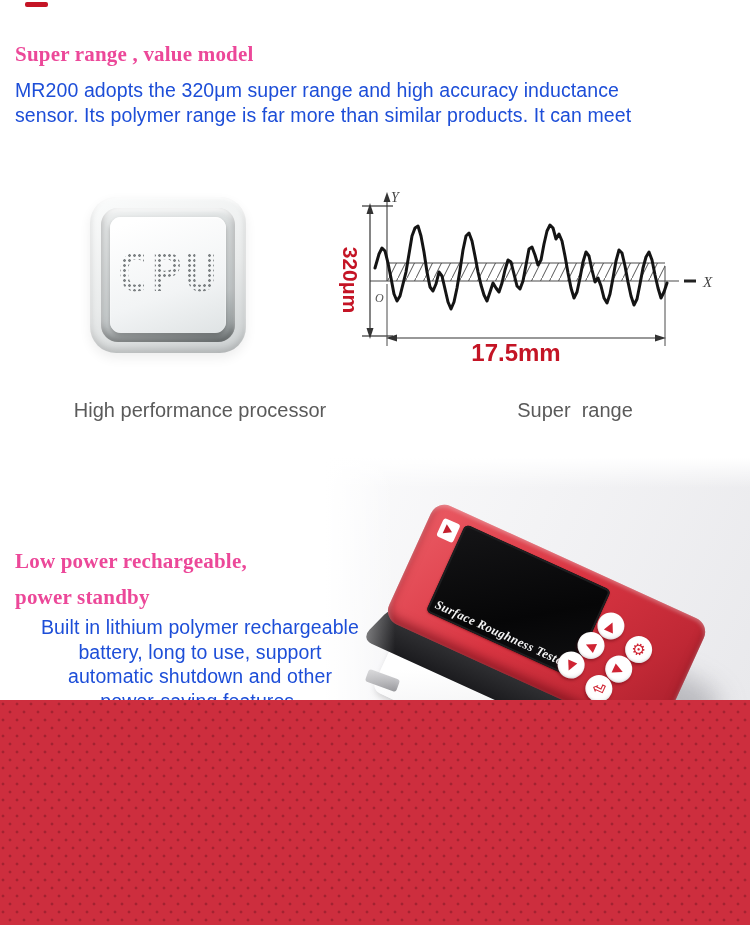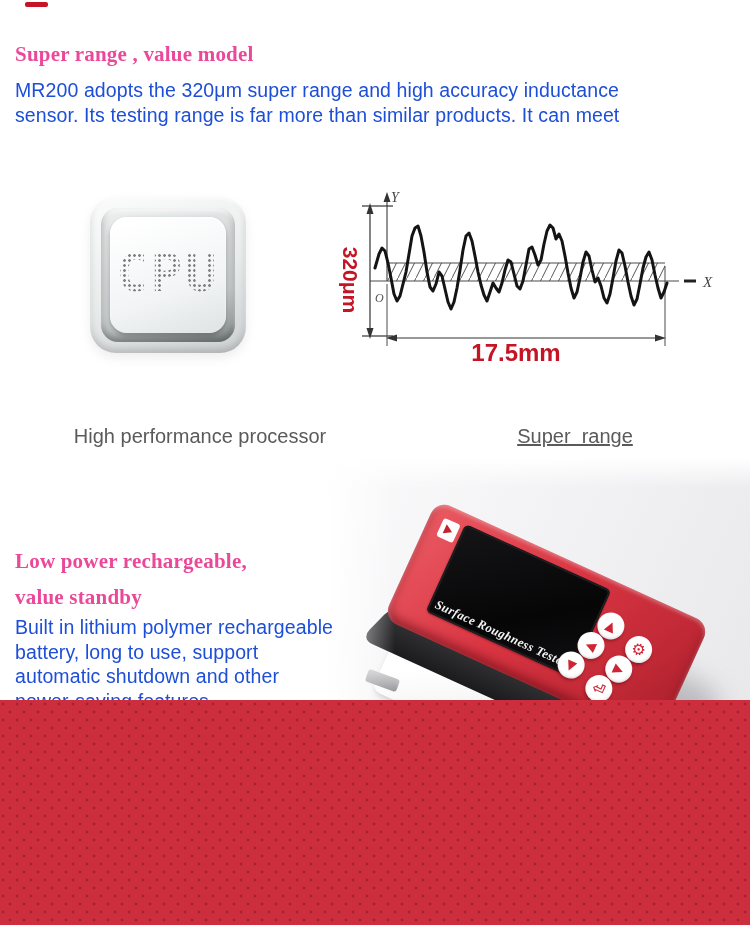--- a/index.html
+++ b/index.html
@@ -24,47 +24,47 @@
   }
   #h-super { top:42px; }
   #h-lowpower { top:543px; line-height:36px; }
 
   
   .body-par {
     position:absolute; left:15px; color:#1d4ed8;
     font-size:19.5px; line-height:24.5px; letter-spacing:0.1px;
   }
   #par-super { top:78px; width:660px; }
-  #par-lowpower { top:615px; width:370px; z-index:1; }
+  #par-lowpower { top:615px; width:370px; z-index:1;text-align:center; }
 
   
   .caption {
     position:absolute; top:399px; color:#5a5a5a; font-size:20px;
-    text-align:center; white-space:pre;margin-top:26px;
+    text-align:center; white-space:pre;
   }
   #cap-left  { left:40px;  width:320px; }
-  #cap-right { left:455px; width:240px;text-decoration:underline; }
+  #cap-right { left:455px; width:240px; }
 
   
   .chip {
     position:absolute; left:90px; top:197px; width:156px; height:156px;
     border-radius:26px;
     background:linear-gradient(160deg,#fbfcfc 0%,#e9ebeb 55%,#ccd0d1 100%);
     box-shadow:inset 0 -4px 7px rgba(0,0,0,.16), inset 0 2px 3px #ffffff,
                0 5px 12px rgba(0,0,0,.07);
   }
   .chip-mid {
     position:absolute; left:11px; top:11px; right:11px; bottom:11px;
     border-radius:17px;
     background:linear-gradient(160deg,#eef0f0 0%,#c9cecf 70%,#8f9697 100%);
     box-shadow:inset 0 -5px 9px rgba(0,0,0,.38), inset 0 3px 4px rgba(255,255,255,.95);
   }
   .chip-face {
     position:absolute; left:9px; top:9px; right:9px; bottom:9px;
-    border-radius:17px;
+    border-radius:11px;
     background:linear-gradient(160deg,#ffffff 8%,#f2f4f5 62%,#dfe3e4 100%);
     box-shadow:inset 0 1px 2px #ffffff, 0 3px 5px rgba(0,0,0,.28);
     display:flex; align-items:center; justify-content:center;
   }
   .cpu-word {
     font-family:"DejaVu Sans Mono", monospace; font-weight:bold;
     font-size:52px; letter-spacing:3px; color:#9ea2a3;
     transform:translateY(-2px);
   }
   @supports ((-webkit-background-clip:text)) {
@@ -180,21 +180,21 @@
 <body>
 
 <div id="page">
 
   <div class="top-dash"></div>
 
   <div id="h-super" class="red-heading">Super range , value model</div>
 
   <div id="par-super" class="body-par">
     <div>MR200 adopts the 320μm super range and high accuracy inductance</div>
-    <div>sensor. Its testing range is far more than similar products. It can meet</div>
+    <div>sensor. Its polymer range is far more than similar products. It can meet</div>
   </div>
 
   <div class="chip">
     <div class="chip-mid">
       <div class="chip-face">
         <span class="cpu-word">CPU</span>
       </div>
     </div>
   </div>
 
@@ -233,21 +233,21 @@
     <text x="40" y="114" font-family="Liberation Serif, serif" font-style="italic" font-size="12" fill="#555">O</text>
     <text transform="translate(8 92) rotate(90)" text-anchor="middle" font-family="Liberation Sans, sans-serif" font-weight="bold" font-size="21" fill="#c41425">320μm</text>
     <text x="181" y="173" text-anchor="middle" font-family="Liberation Sans, sans-serif" font-weight="bold" font-size="24" fill="#c41425">17.5mm</text>
   </svg>
 
   <div id="cap-left" class="caption">High performance processor</div>
   <div id="cap-right" class="caption">Super  range</div>
 
   <div id="h-lowpower" class="red-heading">
     <div>Low power rechargeable,</div>
-    <div>value standby</div>
+    <div>power standby</div>
   </div>
 
   <div id="par-lowpower" class="body-par">
     <div>Built in lithium polymer rechargeable</div>
     <div>battery, long to use, support</div>
     <div>automatic shutdown and other</div>
     <div>power-saving features.</div>
   </div>
 
   <div id="photo">

